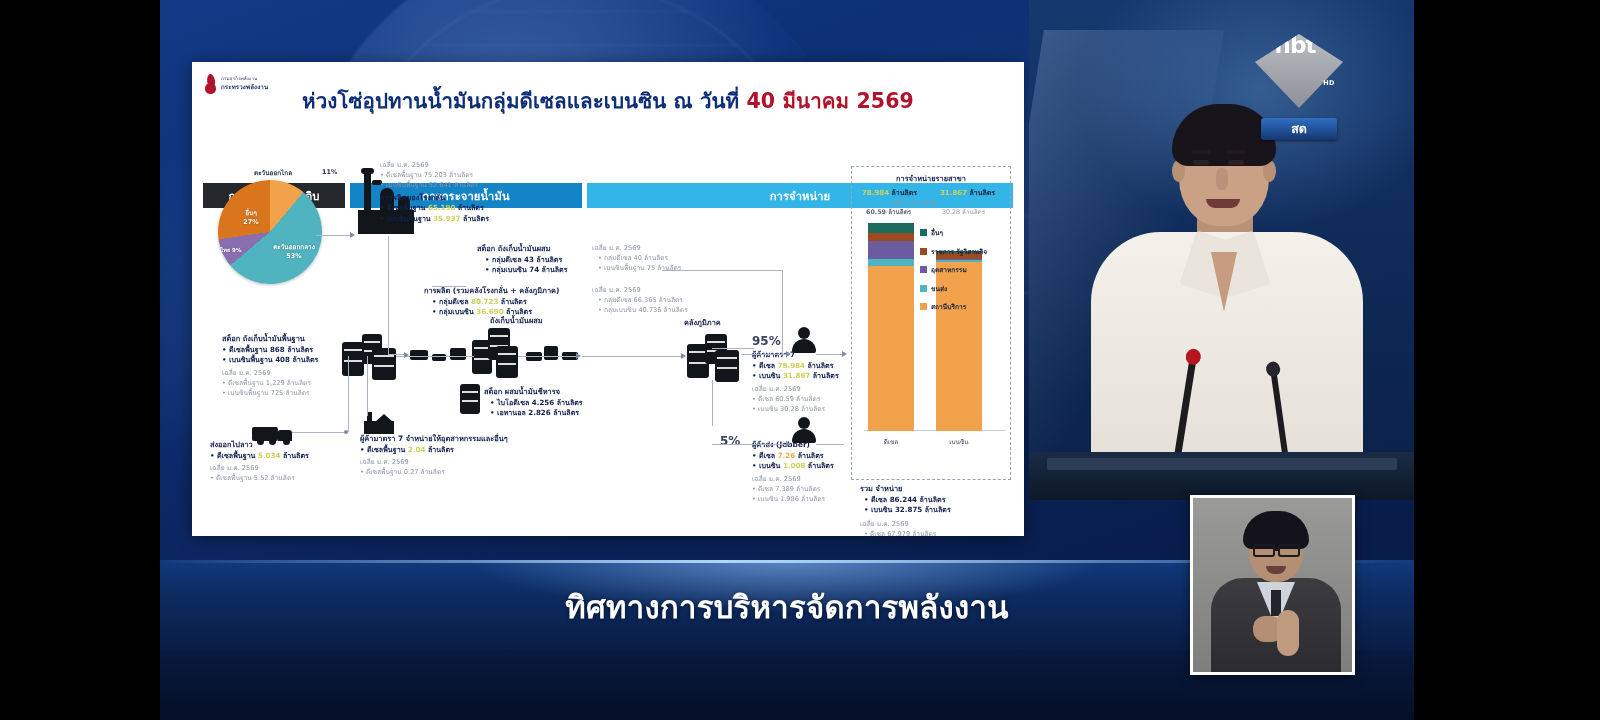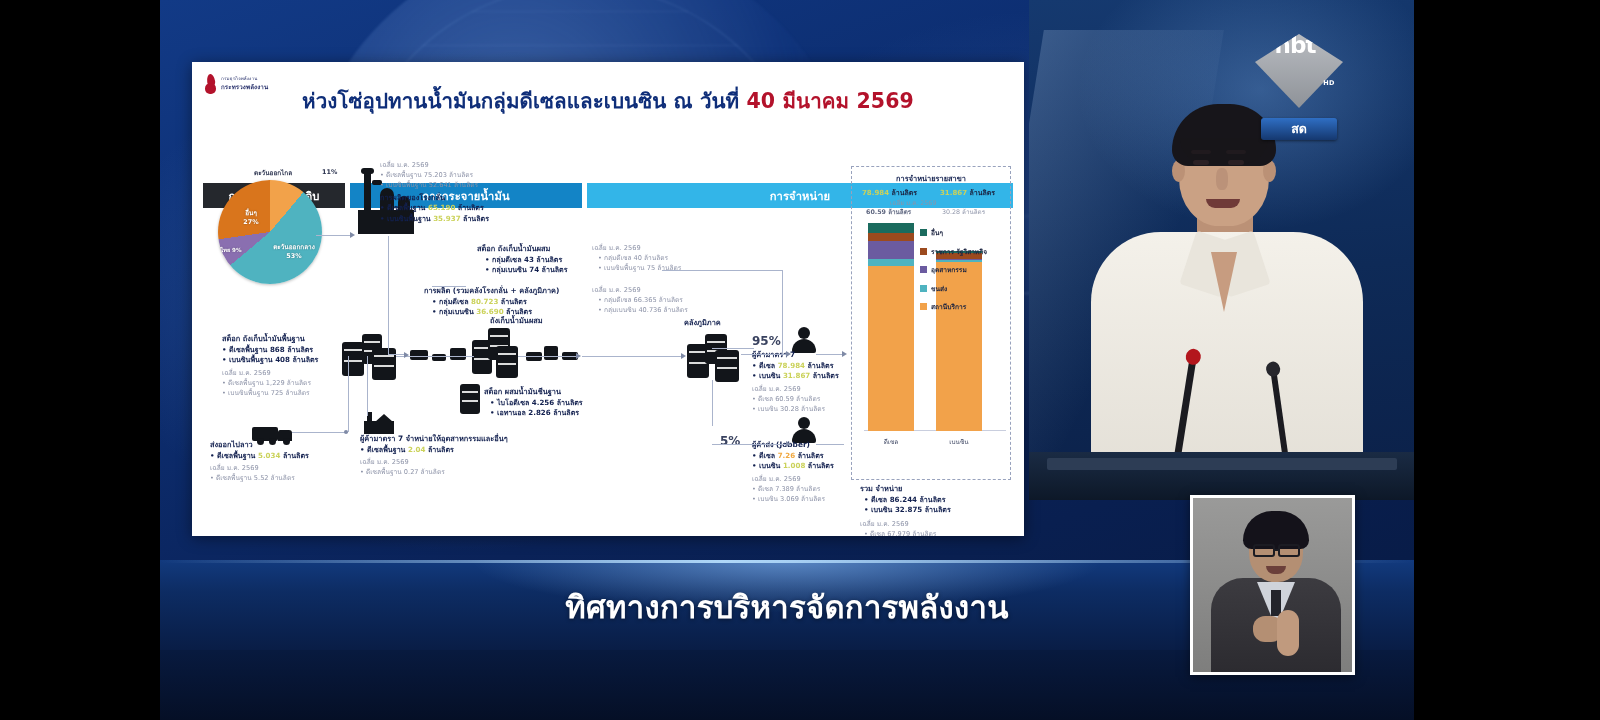--- a/index.html
+++ b/index.html
@@ -367,21 +367,21 @@
     </div>
     <div class="blk" style="left:492px; top:256px;">
       <div class="hd">คลังภูมิภาค</div>
     </div>
 
     <div class="blk" style="left:298px; top:254px;">
       <div class="hd">ถังเก็บน้ำมันผสม</div>
     </div>
 
     <div class="blk" style="left:292px; top:325px; width:128px;">
-      <div class="hd">สต็อก ผสมน้ำมันชีนฐาน</div>
+      <div class="hd">สต็อก ผสมน้ำมันชีหารจ</div>
       <div class="li" style="padding-left:6px;">• ไบโอดีเซล 4.256 ล้านลิตร</div>
       <div class="li" style="padding-left:6px;">• เอทานอล 2.826 ล้านลิตร</div>
     </div>
     <div class="tanks" style="left:268px; top:322px; width:22px; height:32px;">
       <div class="tank" style="left:0; top:0; width:20px; height:30px;"></div>
     </div>
 
     <div class="truck" style="left:60px; top:363px;">
       <div class="body"></div>
         <div class="cab"></div>
@@ -438,21 +438,21 @@
     <div class="blk" style="left:560px; top:378px; width:108px;">
       <div class="hd">ผู้ค้าส่ง (Jobber)</div>
       <div class="li">
         <span>• ดีเซล </span><span class="hi2">7.26</span><span> ล้านลิตร</span>
       </div>
       <div class="li">
         <span>• เบนซิน </span><span class="hi">1.008</span><span> ล้านลิตร</span>
       </div>
       <div class="sub" style="margin-top:3px;">เฉลี่ย ม.ค. 2569</div>
       <div class="sub">• ดีเซล 7.389 ล้านลิตร</div>
-      <div class="sub">• เบนซิน 3.069 ล้านลิตร</div>
+      <div class="sub">• เบนซิน 1.986 ล้านลิตร</div>
     </div>
 
     <div>
       <div class="ln lnh" style="left:124px; top:173px; width:36px;"></div>
       <div class="arrowR" style="left:158px; top:170px;"></div>
       <div class="ln lnv" style="left:196px; top:174px; height:118px;"></div>
       <div class="ln lnh" style="left:196px; top:292px; width:18px;"></div>
       <div class="ln lnh" style="left:204px; top:294px; width:78px;"></div>
       <div class="arrowR" style="left:212px; top:290px;"></div>
       <div class="ln lnh" style="left:326px; top:294px; width:58px;"></div>

